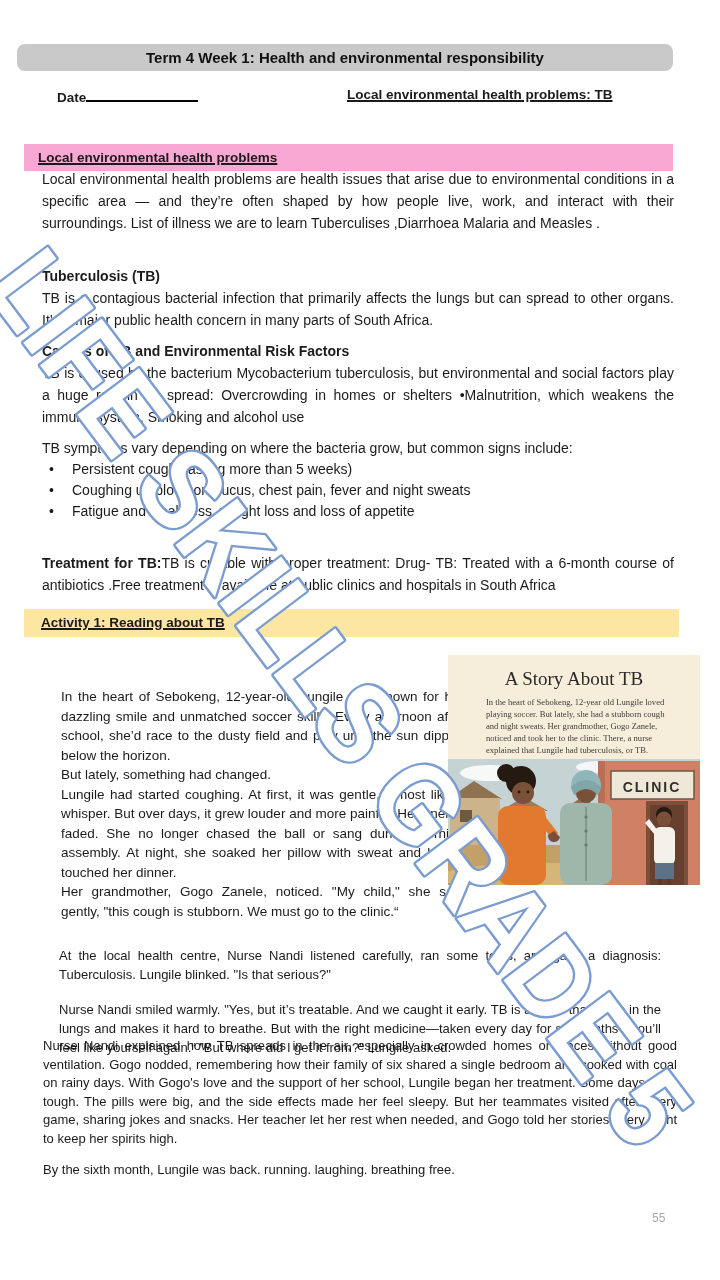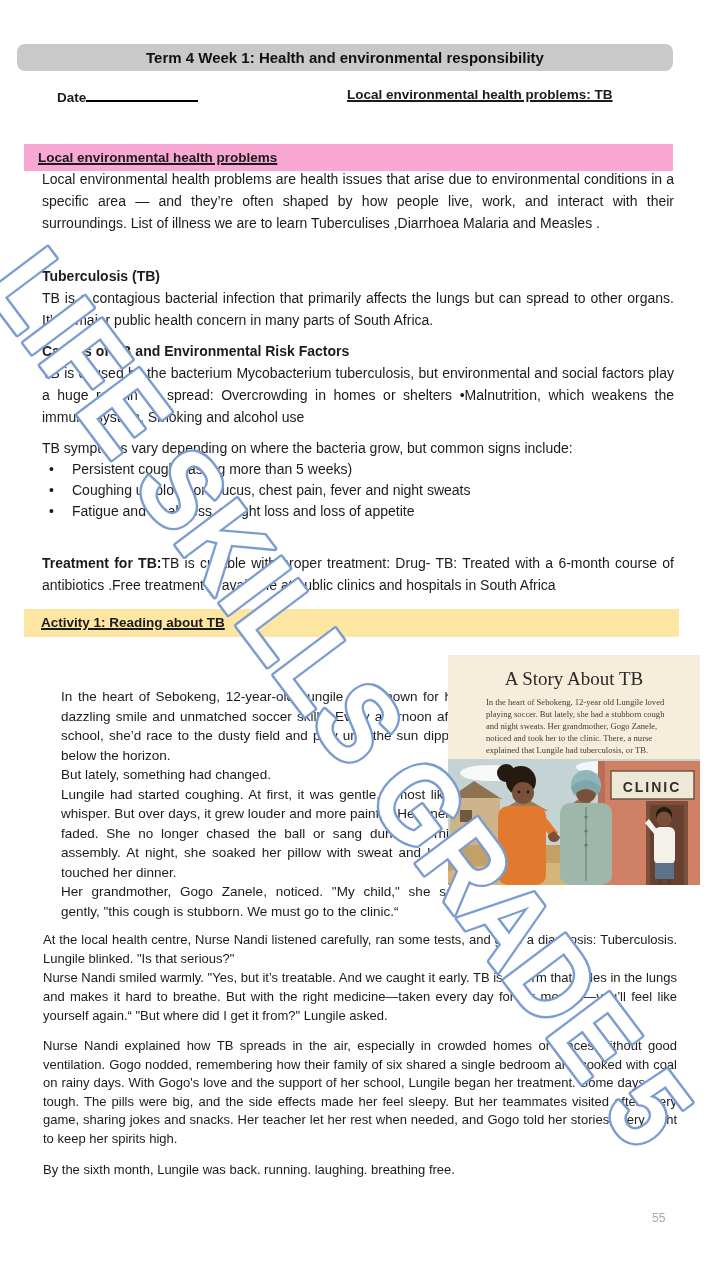--- a/index.html
+++ b/index.html
@@ -33,21 +33,21 @@
   .act-banner{left:24px;top:609px;width:655px;height:28px;background:#fde5a2;}
   .act-banner span{display:inline-block;margin-left:17px;line-height:28px;font-size:13.5px;
     font-weight:bold;text-decoration:underline;text-decoration-thickness:2px;}
 
   .story-title{left:32px;top:656px;font-size:14.5px;font-weight:bold;}
   .story-col{left:33px;top:687px;width:403px;font-size:13.5px;line-height:19.5px;margin-left:28px;}
   .story-col p{margin:0;}
 
   .wide-para{left:43px;width:634px;font-size:13px;}
   .pA{top:930px;line-height:19px;}
-  .pA p{margin:0;}
+  .pA p{margin:16px;}
   .pB{top:1037px;line-height:18.5px;}
   .pC{top:1160px;line-height:19px;}
 
   .story-image{left:440px;top:655px;width:252px;height:230px;margin-left:8px;}
 
   .page-num{left:652px;top:1211px;font-size:12px;color:#a9a9a9;}
 
   .watermark{left:0;top:0;width:720px;height:1280px;pointer-events:none;z-index:60;}
 </style>
 </head>

